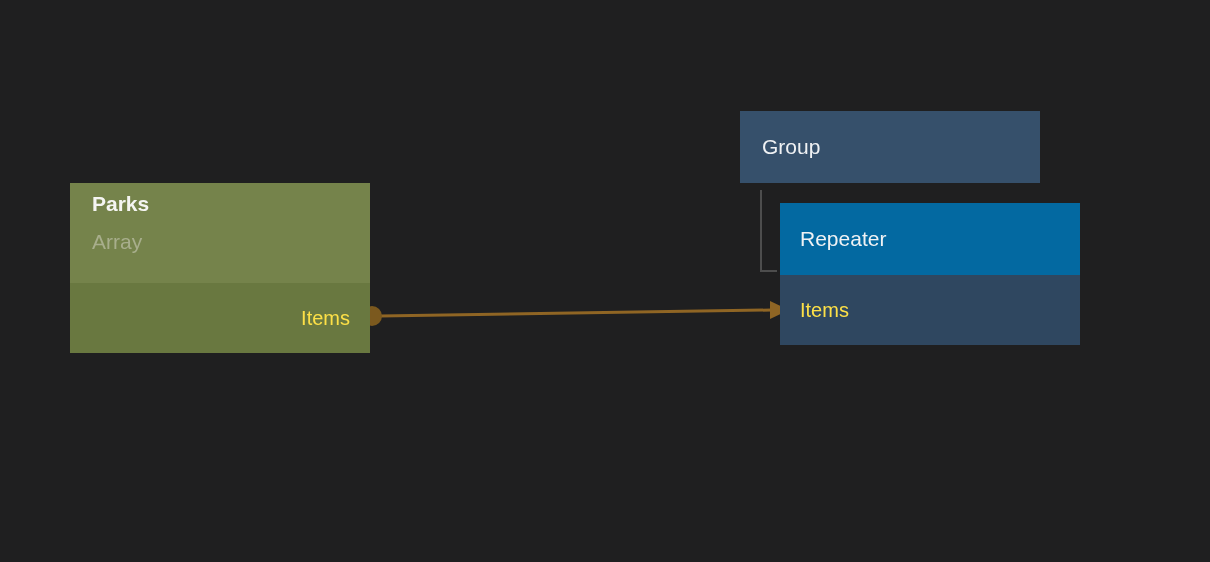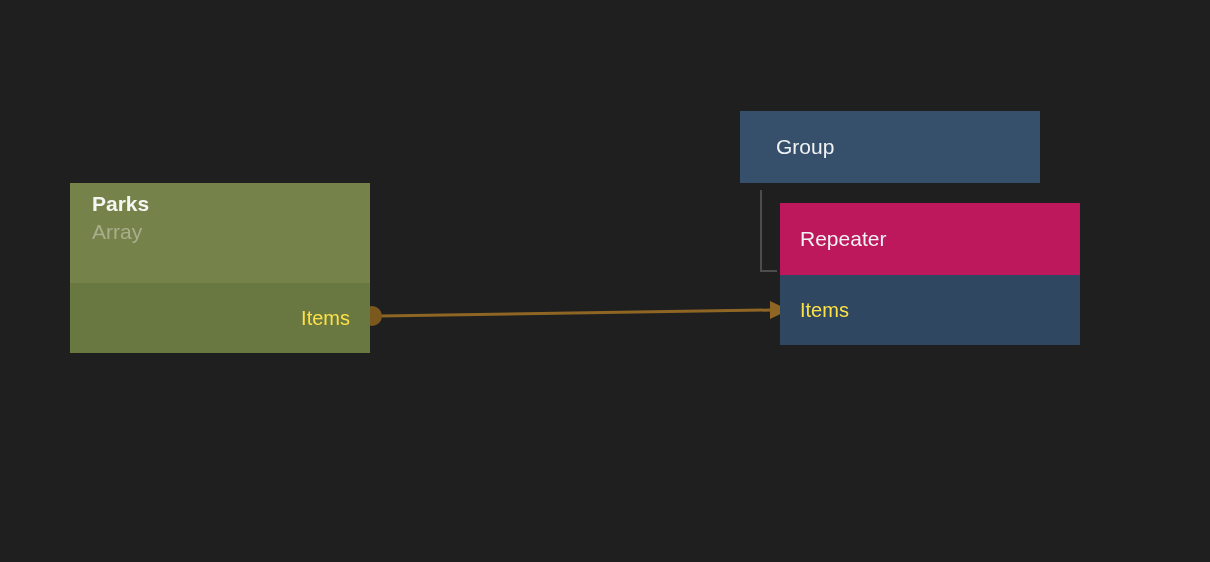--- a/index.html
+++ b/index.html
@@ -42,21 +42,21 @@
     font-size: 21px;
     line-height: 26px;
     font-weight: 700;
     color: #F5F5F2;
     white-space: nowrap;
   }
   .node-subtitle {
     font-size: 21px;
     line-height: 26px;
     font-weight: 400;
-    margin-top: 2px;
+    margin-top: 12px;
     color: #A8AE8C;
     white-space: nowrap;
   }
   .parks-body {
     height: 70px;
     background: #697840;
     display: flex;
     align-items: center;
     justify-content: flex-end;
     padding-right: 20px;
@@ -67,34 +67,34 @@
     color: #fde047;
     white-space: nowrap;
   }
 
   
   .node-group {
     left: 740px; top: 111px; width: 300px; height: 72px;
     background: #36506B;
     display: flex;
     align-items: center;
-    padding-left: 36px;
+    padding-left: 22px;
   }
   .visual-title {
     font-size: 21px;
     font-weight: 400;
     color: #F0F2F4;
     white-space: nowrap;
   }
 
   
   .node-repeater { left: 780px; top: 203px; width: 300px; }
   .repeater-header {
     height: 72px;
-    background: #be185d;
+    background: #0369a1;
     display: flex;
     align-items: center;
     padding-left: 20px;
   }
   .repeater-body {
     height: 70px;
     background: #2F4760;
     display: flex;
     align-items: center;
     padding-left: 20px;

